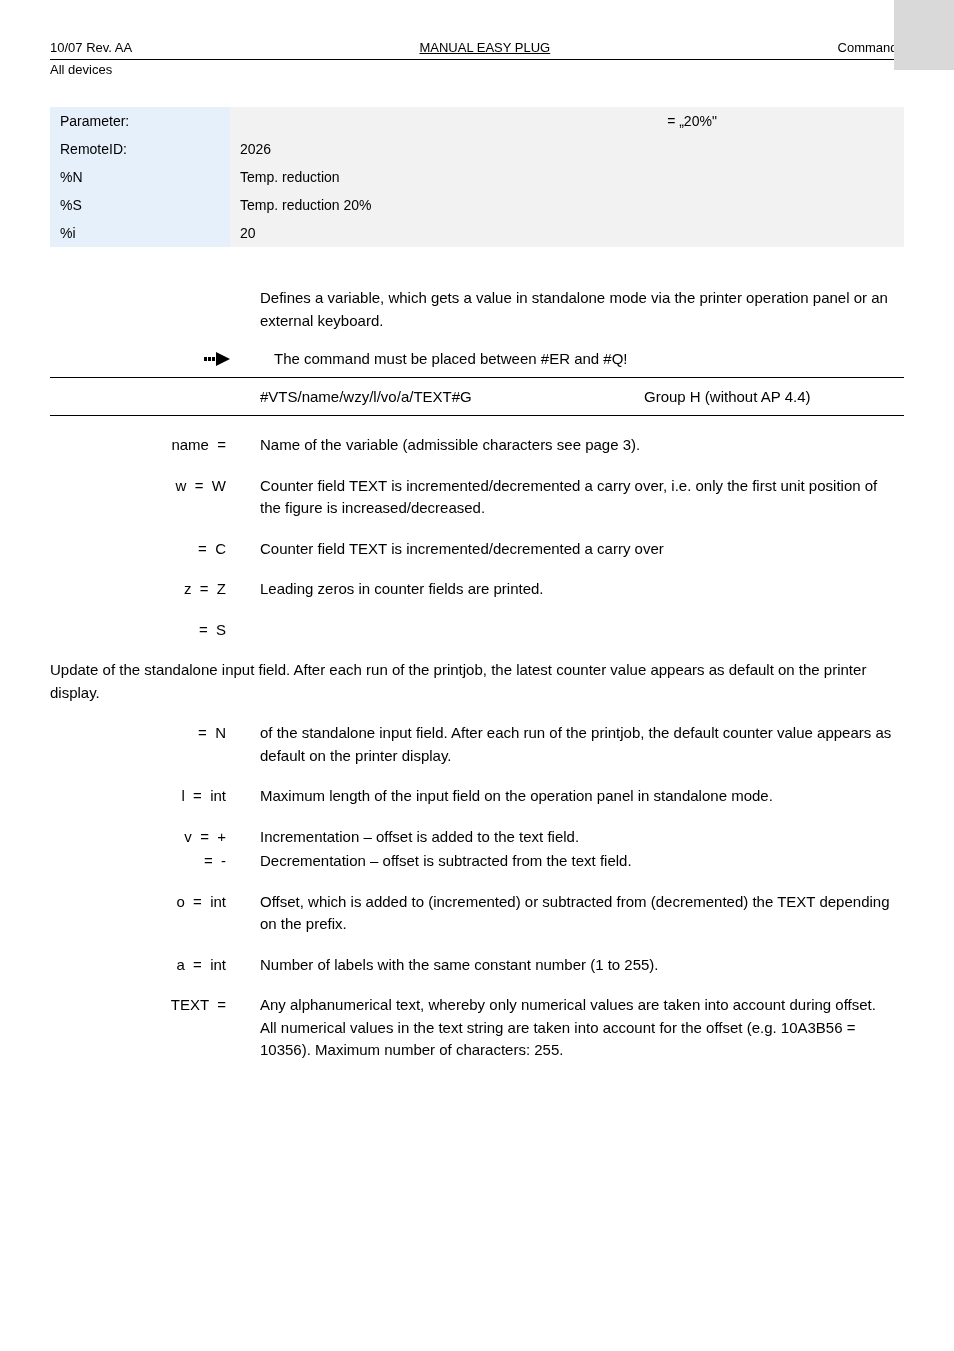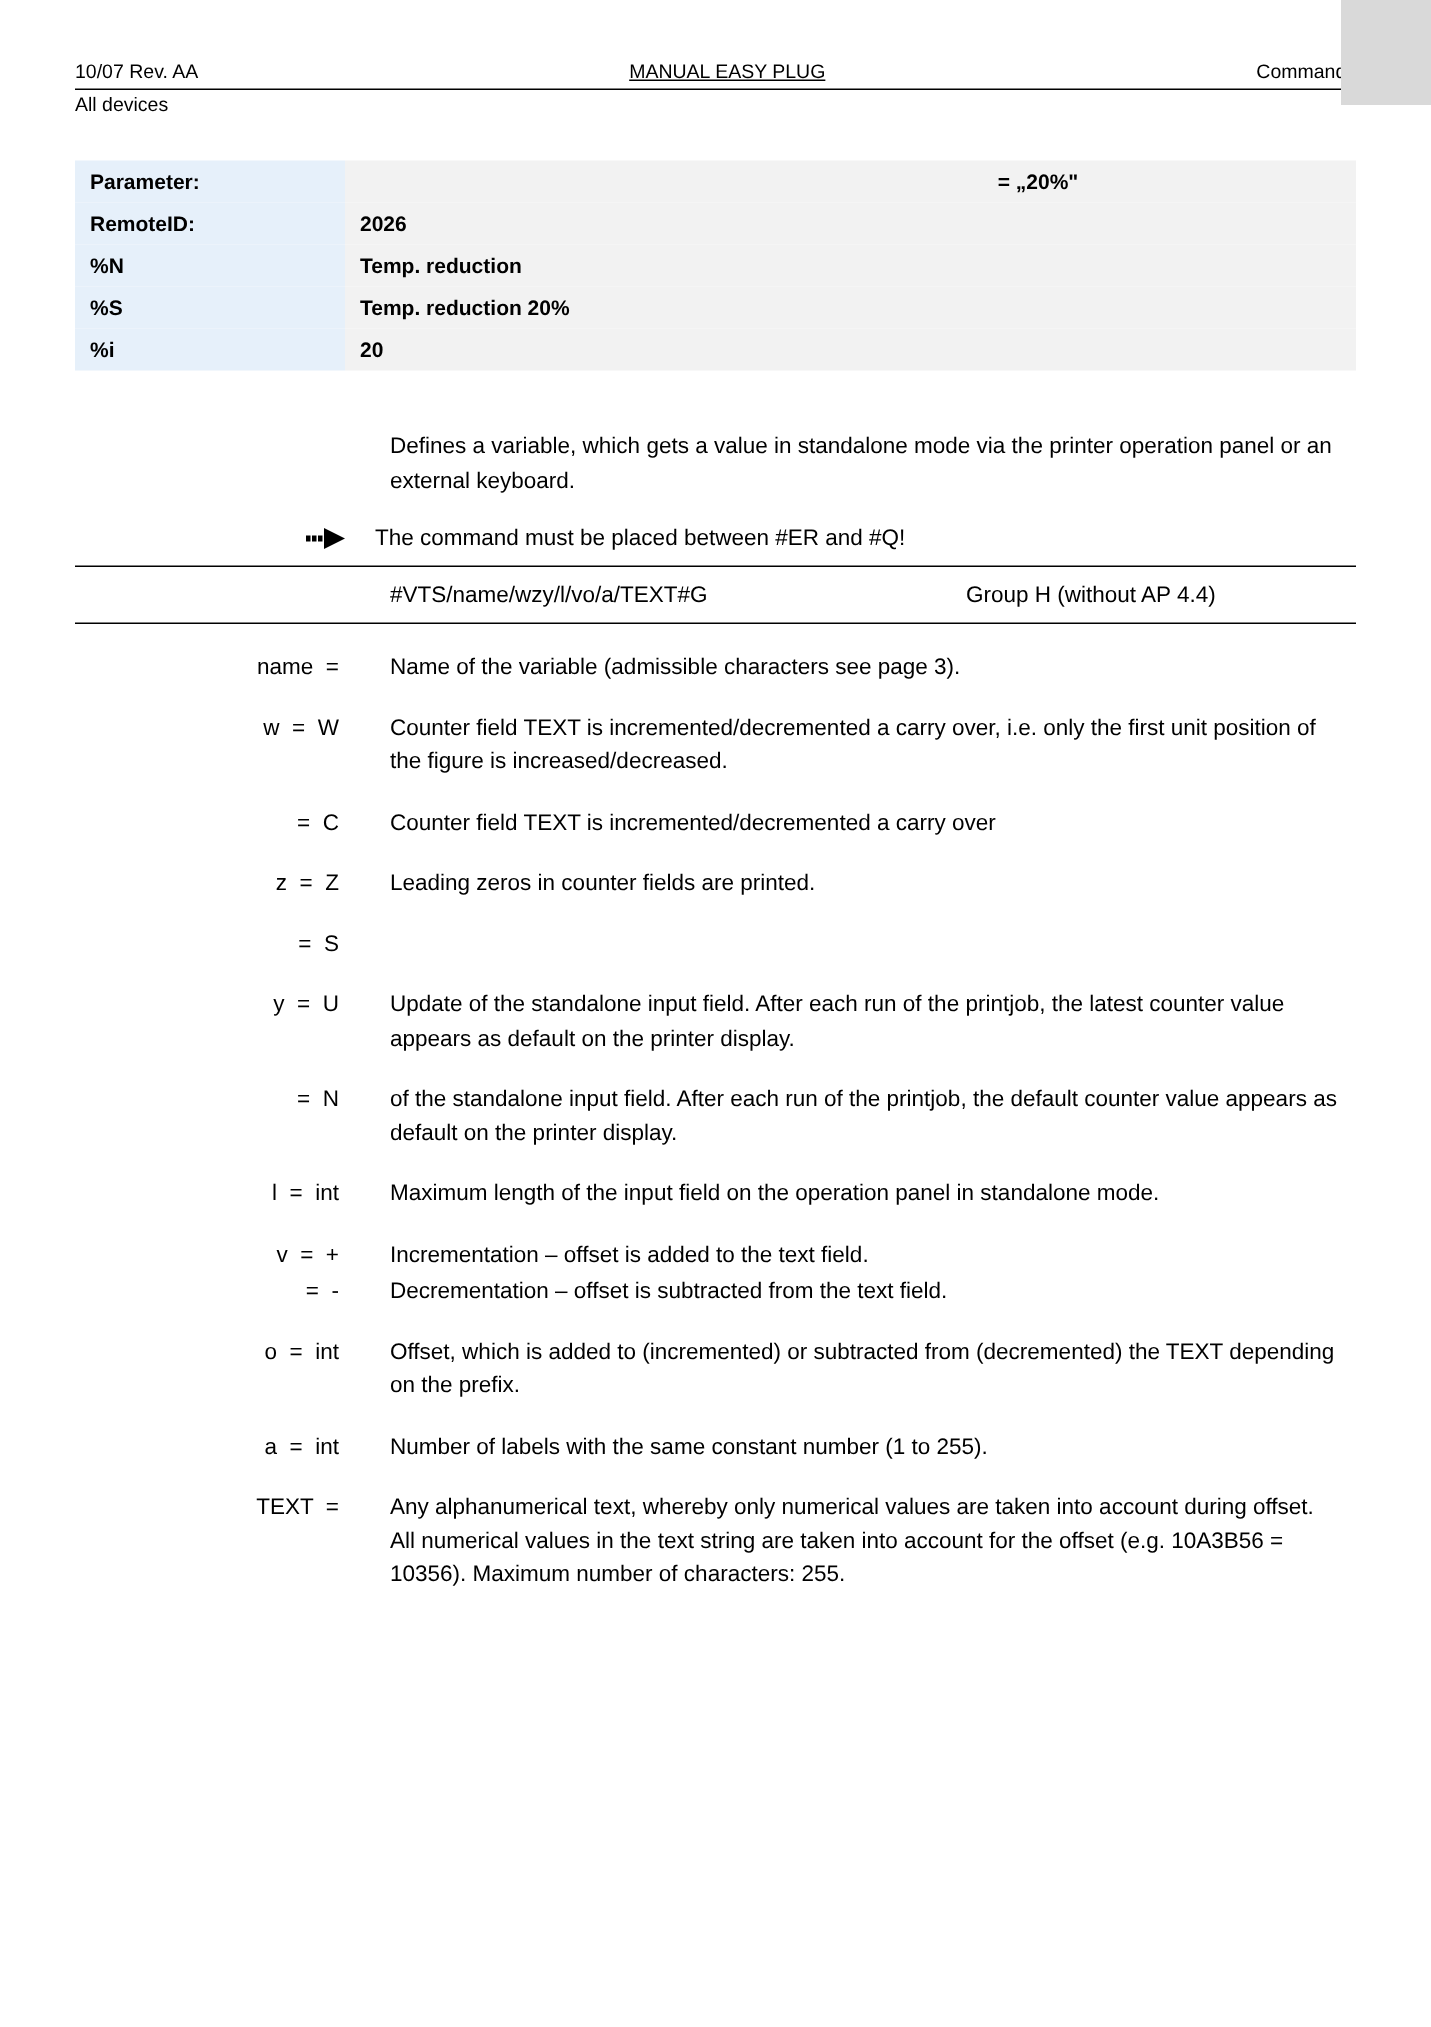--- a/index.html
+++ b/index.html
@@ -3,27 +3,27 @@
 <meta charset="utf-8">
 <style>
   * { box-sizing: border-box; margin: 0; padding: 0; }
   html, body { width: 954px; height: 1351px; font-family: Arial, Helvetica, sans-serif; background: #fff; color: #000; }
   body { padding: 40px 50px 30px 50px; }
   .top-accent { position: absolute; top: 0; right: 0; width: 60px; height: 70px; background: #d9d9d9; }
   .header-row { display: flex; justify-content: space-between; font-size: 13px; margin-bottom: 4px; align-items: flex-end; }
   .header-title { text-align: center; flex: 1; text-decoration: underline; }
   .header-rule { border: none; border-top: 1px solid #000; margin-bottom: 2px; }
   .subheader { font-size: 13px; margin-bottom: 30px; }
-  .param-table { width: 100%; margin-bottom: 40px; font-weight: bold; }
+  .param-table { width: 100%; margin-bottom: 40px; }
   .param-row { display: flex; }
   .param-cell-label { width: 180px; background: #e6f0fa; padding: 6px 10px; font-size: 14px; }
   .param-cell-value { flex: 1; background: #f2f2f2; padding: 6px 10px; font-size: 14px; }
   .param-cell-value.first { text-align: center; padding-left: 260px; }
   .intro-text { margin-left: 210px; font-size: 15px; line-height: 1.5; margin-bottom: 18px; }
-  .arrow-line { display: flex; margin-left: 150px; font-size: 15px; margin-bottom: 10px; }
+  .arrow-line { display: flex; margin-left: 150px; font-size: 15px; margin-bottom: 10px; gap: 24px; }
   .arrow-icon { width: 30px; display: flex; align-items: center; justify-content: flex-end; margin-right: 20px; }
   .cmd-rule { border: none; border-top: 1px solid #000; margin: 6px 0; }
   .cmd-line { display: flex; font-size: 15px; padding: 4px 0 4px 210px; }
   .cmd-syntax { flex: 1; }
   .cmd-group { width: 260px; }
   .def-row { display: flex; margin-bottom: 18px; font-size: 15px; line-height: 1.5; }
   .def-key { width: 210px; text-align: right; padding-right: 34px; white-space: pre; }
   .def-val { flex: 1; padding-right: 10px; }
   .def-row.tight { margin-bottom: 2px; }
 </style>
@@ -99,21 +99,20 @@
   <div class="def-val">Counter field TEXT is incremented/decremented         a carry over</div>
 </div>
 <div class="def-row">
   <div class="def-key">z  =  Z</div>
   <div class="def-val">Leading zeros in counter fields are printed.</div>
 </div>
 <div class="def-row">
   <div class="def-key">=  S</div>
 </div>
 <div class="def-row">
-  <div class="def-key">y  =  U</div>
   <div class="def-val">Update of the standalone input field. After each run of the printjob, the latest counter value appears as default on the printer display.</div>
 </div>
 <div class="def-row">
   <div class="def-key">=  N</div>
   <div class="def-val">         of the standalone input field. After each run of the printjob, the default counter value appears as default on the printer display.</div>
 </div>
 <div class="def-row">
   <div class="def-key">l  =  int</div>
   <div class="def-val">Maximum length of the input field on the operation panel in standalone mode.</div>
 </div>

